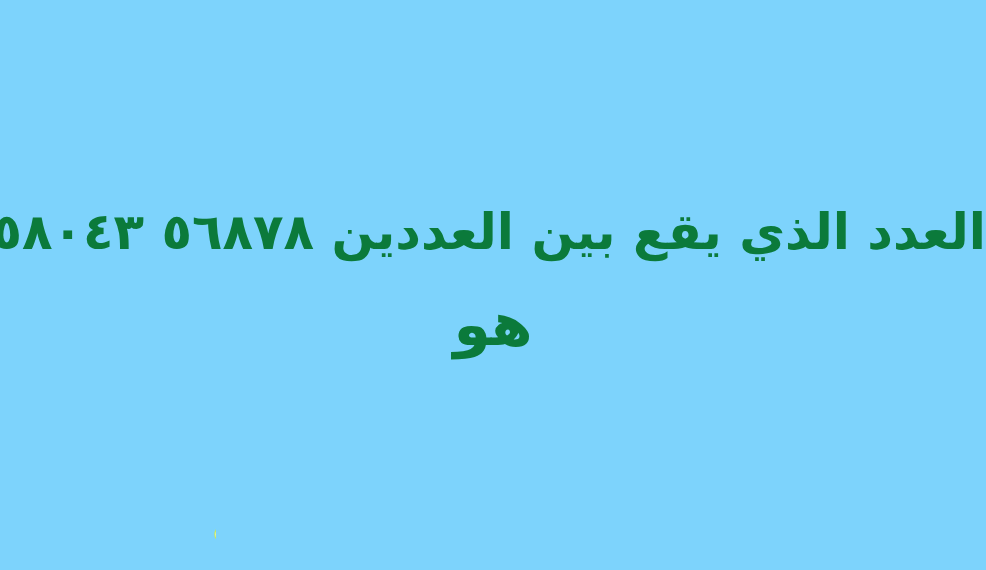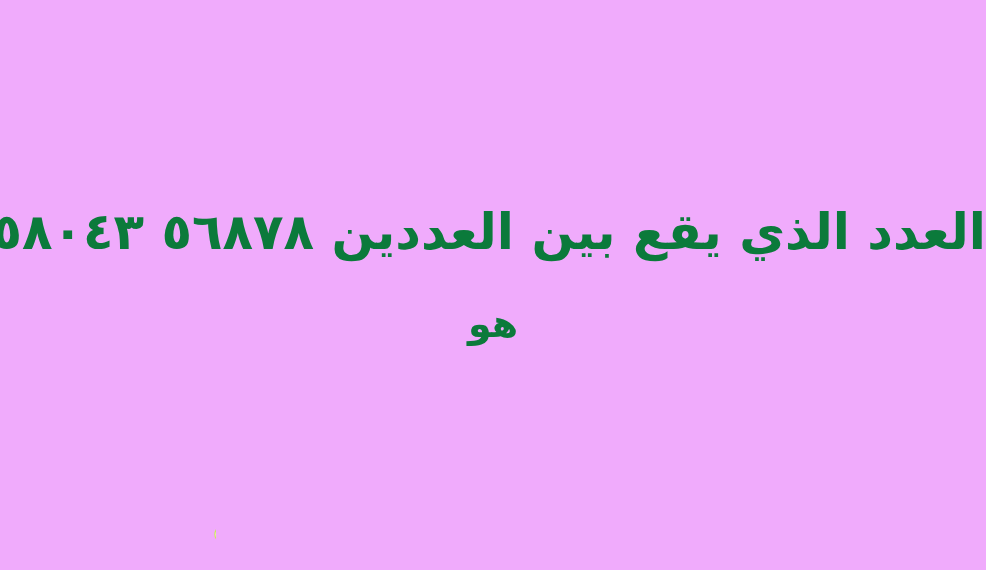--- a/index.html
+++ b/index.html
@@ -7,21 +7,21 @@
     padding: 0;
   }
   body {
     background: #ffffff;
     font-family: "DejaVu Sans", sans-serif;
   }
   .canvas {
     position: relative;
     width: 986px;
     height: 570px;
-    background: #f0abfc;
+    background: #7dd3fc;
     overflow: hidden;
   }
   .question-block {
     position: absolute;
     left: 0;
     top: 186px;
     width: 986px;
     text-align: center;
     direction: rtl;
     unicode-bidi: isolate;
@@ -33,21 +33,21 @@
     font-weight: bold;
     font-size: 49px;
     line-height: 92px;
     letter-spacing: 0px;
     white-space: nowrap;
   }
   .q-line-1 {
     font-size: 50px;
   }
   .q-line-2 {
-    font-size: 38px;
+    font-size: 60px;
   }
   .watermark {
     position: absolute;
     left: 16px;
     bottom: 14px;
     width: 200px;
     height: 66px;
   }
   .watermark svg {
     display: block;

